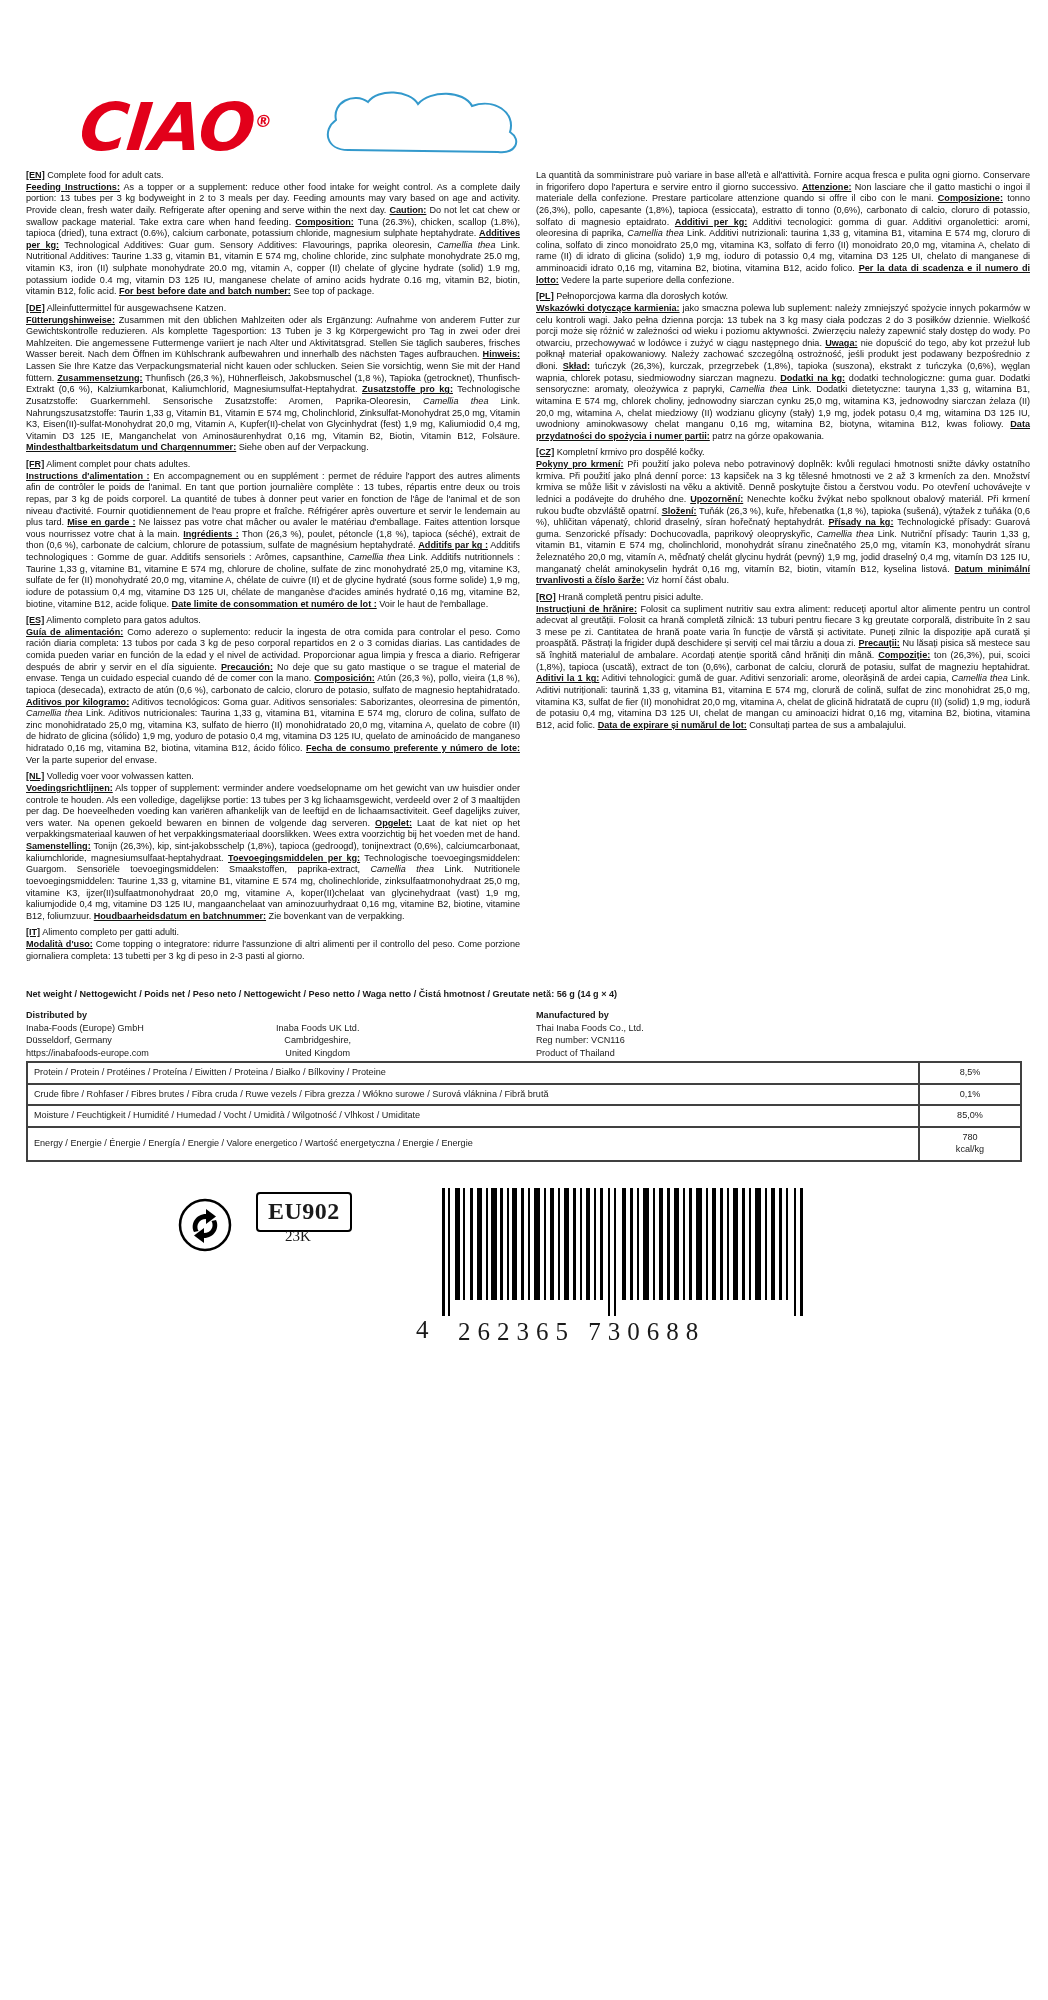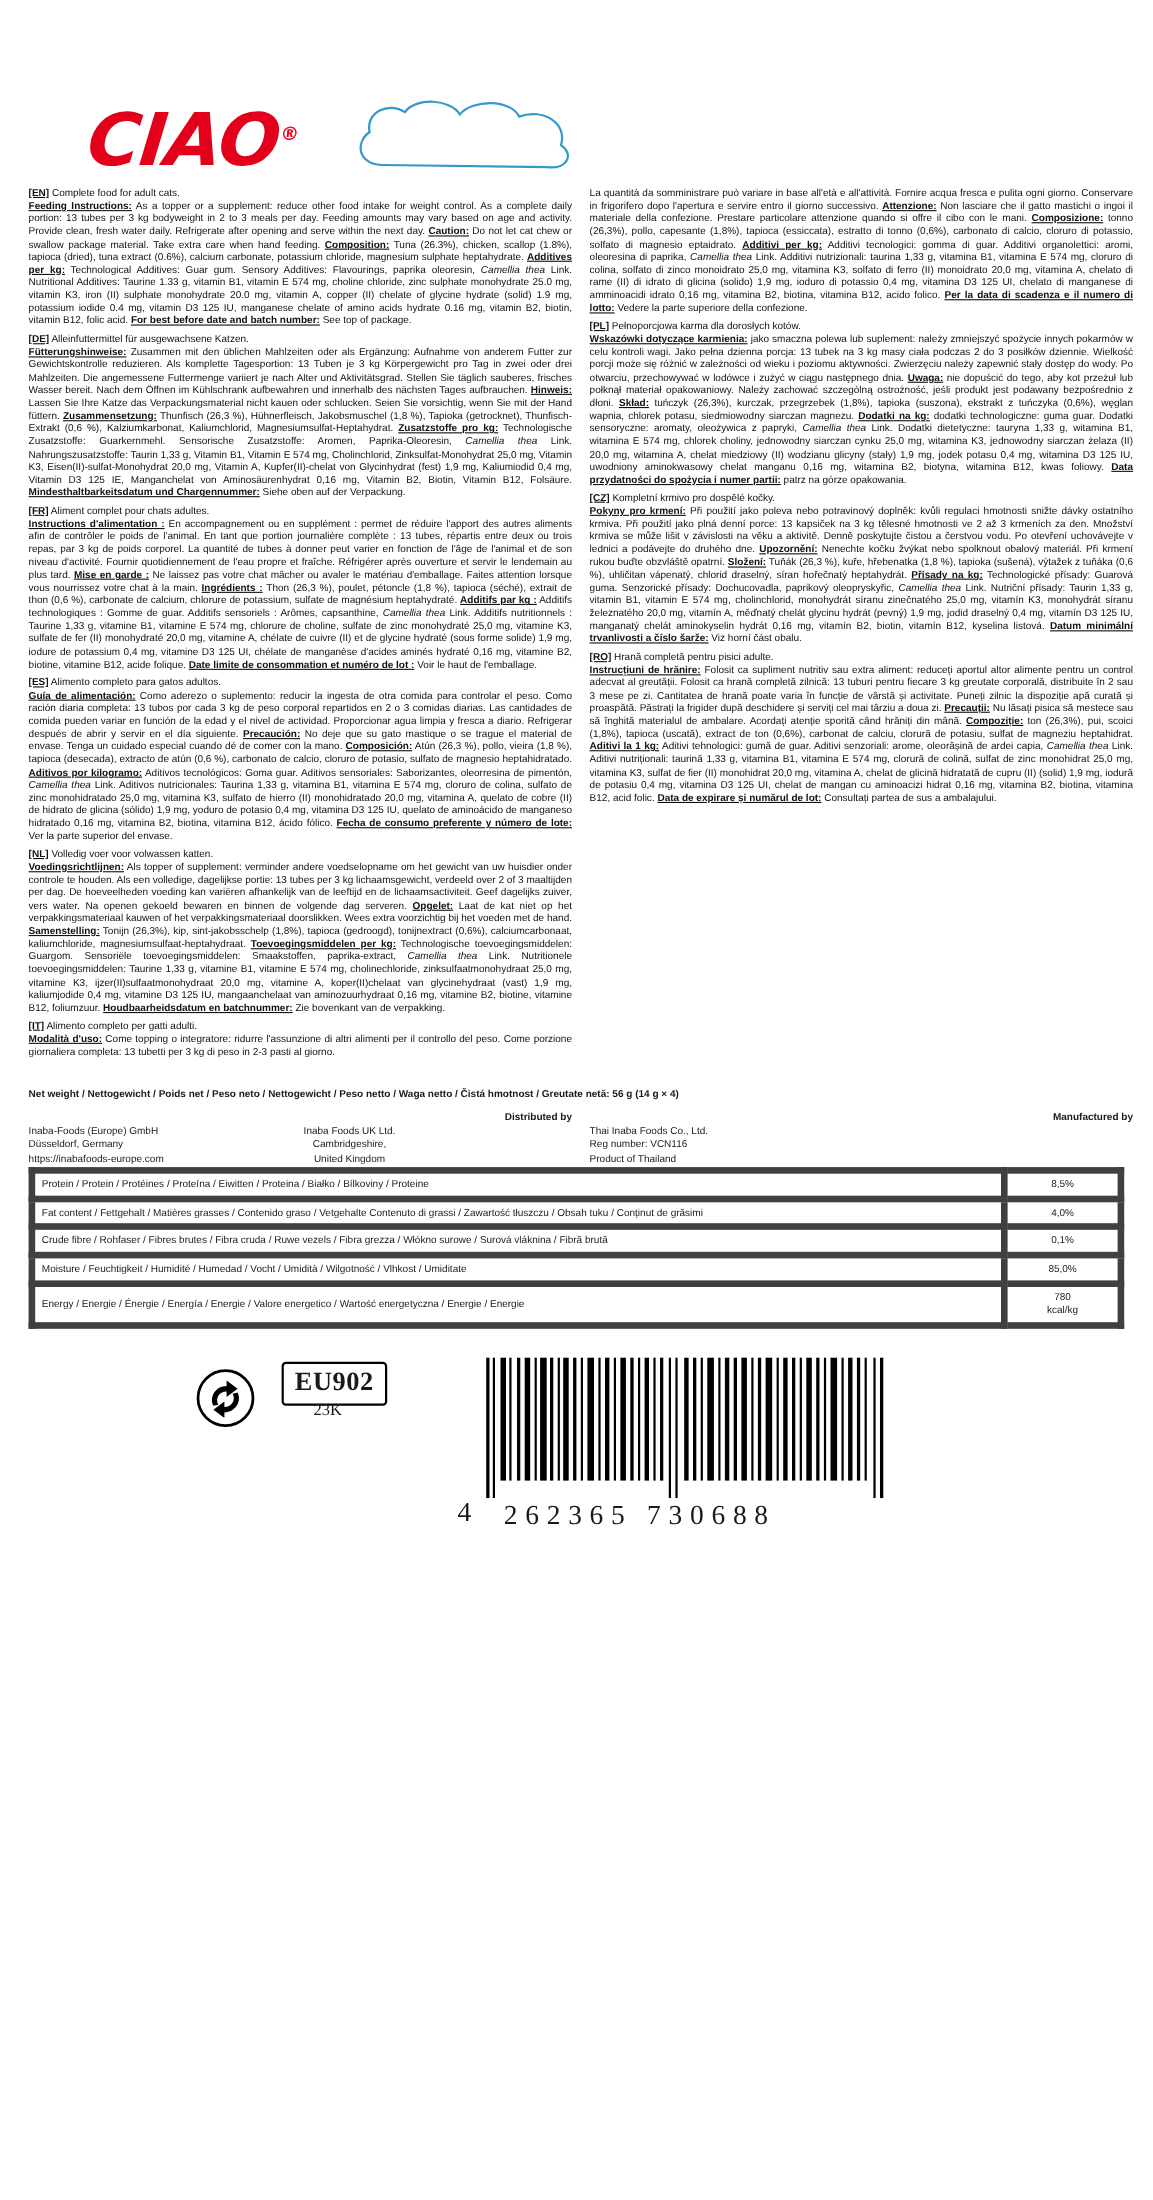--- a/index.html
+++ b/index.html
@@ -85,37 +85,37 @@
     margin-top: 16px;
   }
   .addr-row {
     display: flex;
     padding: 6px 26px 0 26px;
     font-size: 9.1px;
     line-height: 1.34;
   }
   .addr-col { width: 494px; flex: 0 0 494px; }
   .addr-col + .addr-col { margin-left: 16px; }
-  .addr-col .hd { font-weight: bold; margin-bottom: 1px; text-align: right; }
+  .addr-col .hd { font-weight: bold; margin-bottom: 1px; }
 
   
   .anal-title {
     padding: 10px 26px 3px 26px;
     font-size: 9.1px;
     font-weight: bold;
     line-height: 1.32;
   }
   table.analytical {
     margin: 2px 26px 0 26px;
     width: 996px;
     border-collapse: collapse;
     font-size: 9.1px;
   }
   table.analytical td {
-    border: 6px solid #404040;
+    border: 2px solid #404040;
     padding: 4px 6px;
     vertical-align: middle;
     line-height: 1.3;
   }
   table.analytical td.val {
     width: 88px;
     text-align: center;
     white-space: pre-line;
   }
 
@@ -231,24 +231,20 @@
 Reg number: VCN116
 Product of Thailand</div>
     </div>
   </div>
 
   <table class="analytical">
     <tbody>
         <tr>
           <td>Protein / Protein / Protéines / Proteína / Eiwitten / Proteina / Białko / Bílkoviny / Proteine</td>
           <td class="val">8,5%</td>
-        </tr>
-        <tr>
-          <td>Fat content / Fettgehalt / Matières grasses / Contenido graso / Vetgehalte Contenuto di grassi / Zawartość tłuszczu / Obsah tuku / Conținut de grăsimi</td>
-          <td class="val">4,0%</td>
         </tr>
         <tr>
           <td>Crude fibre / Rohfaser / Fibres brutes / Fibra cruda / Ruwe vezels / Fibra grezza / Włókno surowe / Surová vláknina / Fibră brută</td>
           <td class="val">0,1%</td>
         </tr>
         <tr>
           <td>Moisture / Feuchtigkeit / Humidité / Humedad / Vocht / Umidità / Wilgotność / Vlhkost / Umiditate</td>
           <td class="val">85,0%</td>
         </tr>
         <tr>

